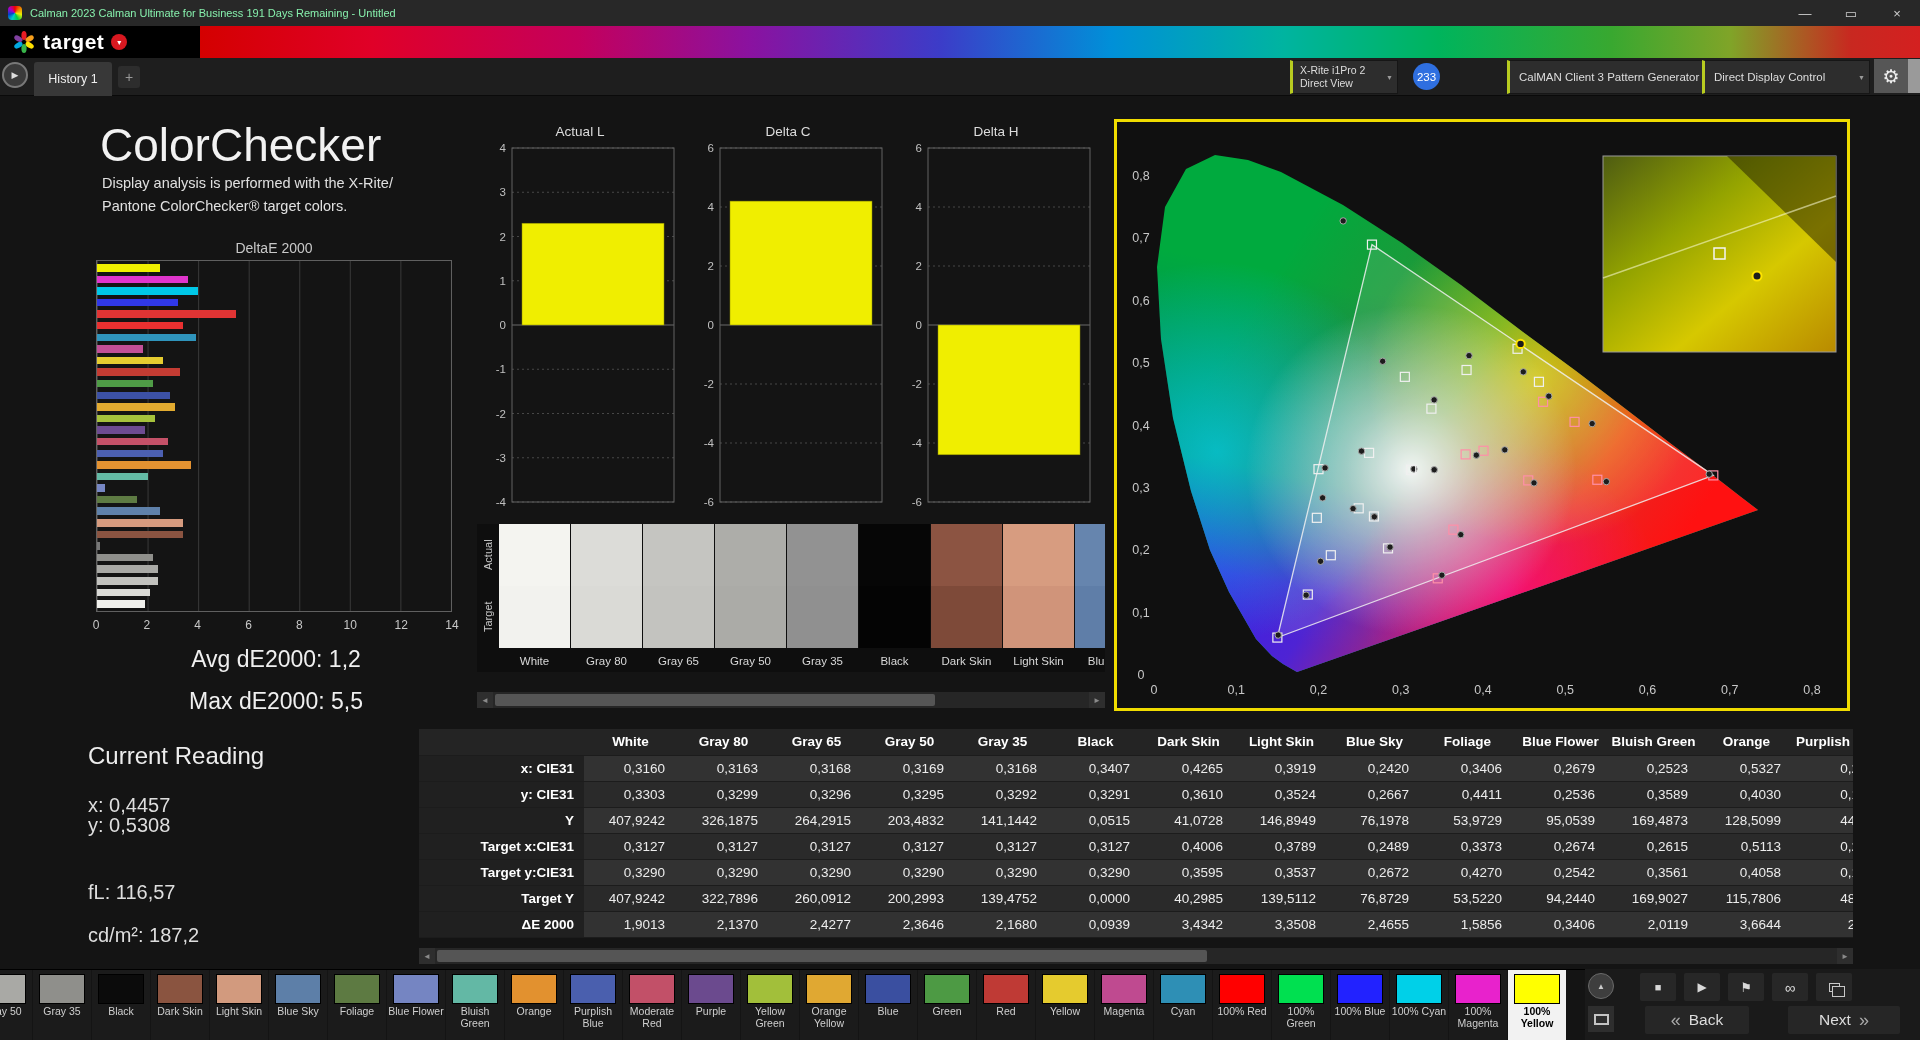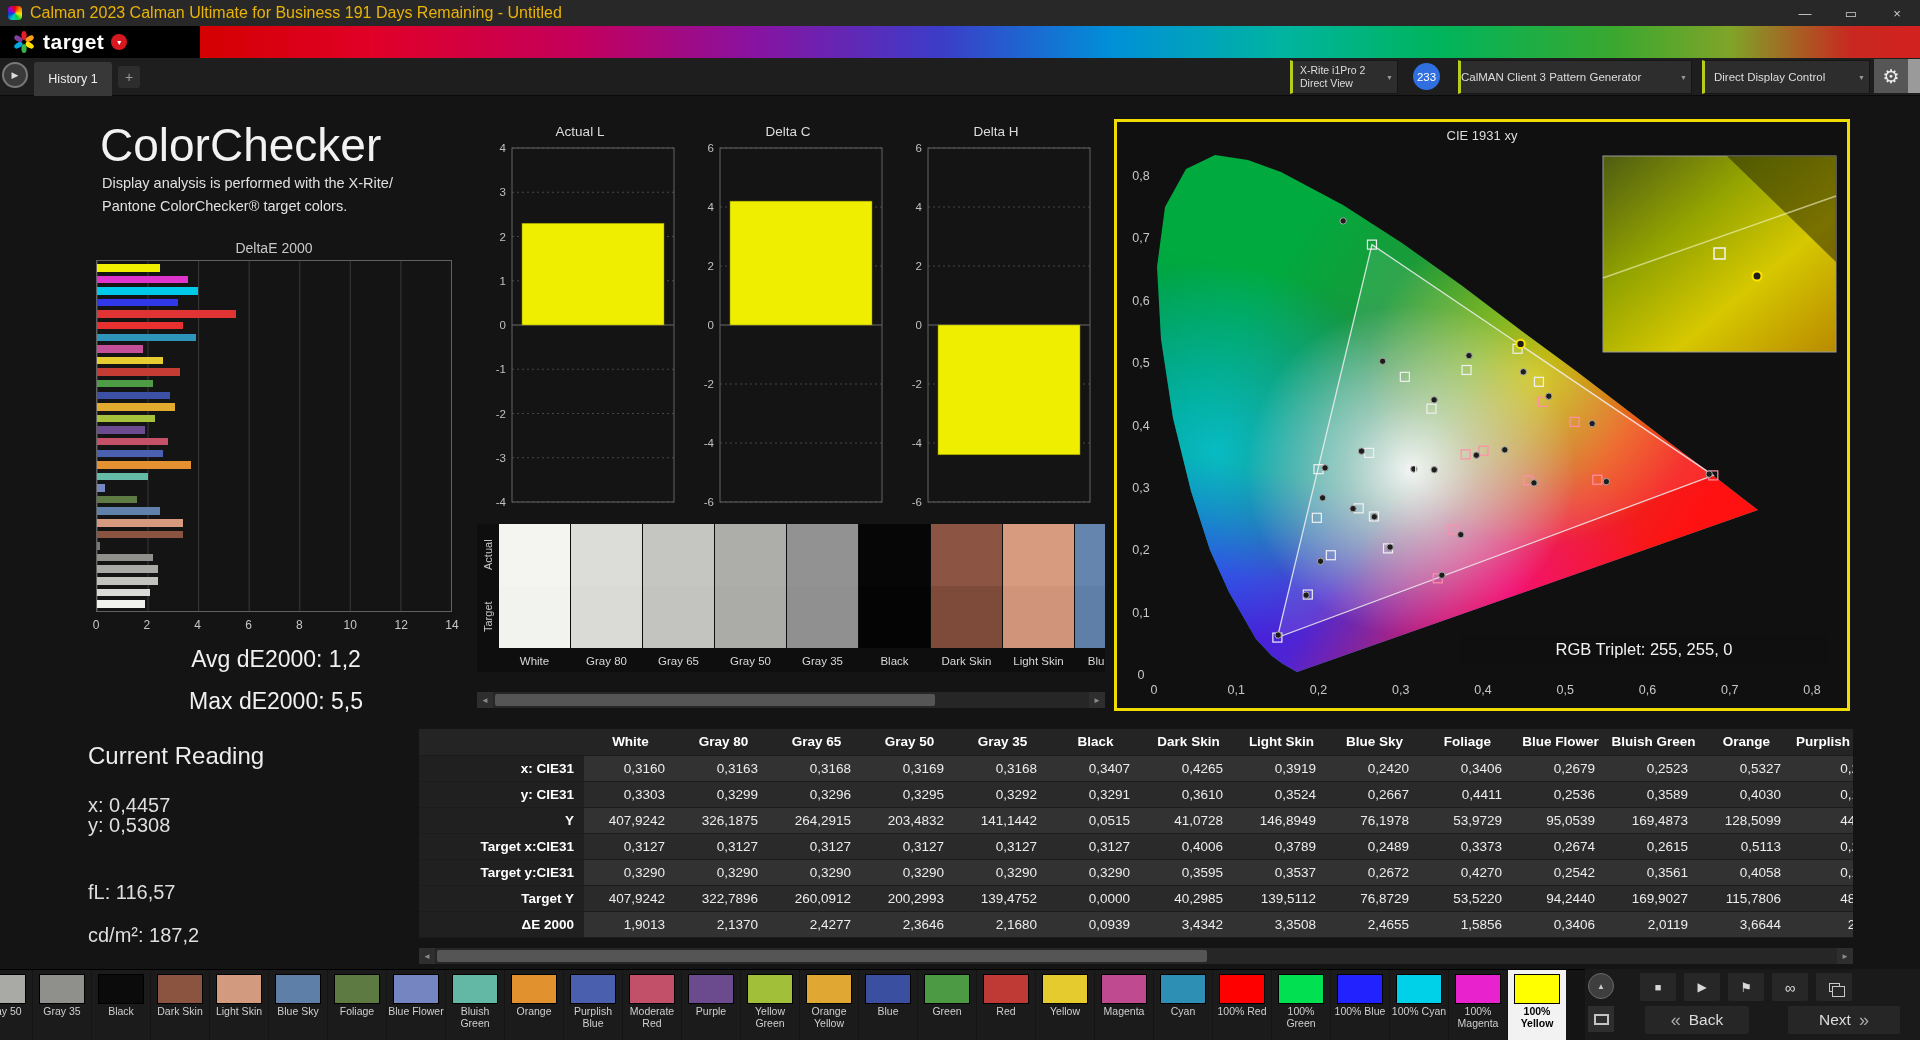--- a/index.html
+++ b/index.html
@@ -2,41 +2,41 @@
 <html><head>
 <meta charset="utf-8">
 <style>
   *{margin:0;padding:0;box-sizing:border-box}
   html,body{width:1920px;height:1040px;overflow:hidden}
   body{background:#141414;font-family:"Liberation Sans",sans-serif;color:#ddd;position:relative}
 
   
   #titlebar{position:absolute;left:0;top:0;width:1920px;height:26px;background:#282828;display:flex;align-items:center;padding-left:8px;gap:8px}
   #app-icon{width:14px;height:14px;border-radius:4px;background:conic-gradient(#e00,#e80,#ee0,#0c4,#0cc,#04c,#a0c,#e00)}
-  #title-text{font-size:16px;color:#eab308}
+  #title-text{font-size:11px;color:#86efac}
   #win-controls{margin-left:auto;display:flex;height:100%}
   .win-btn{width:46px;display:flex;align-items:center;justify-content:center;font-size:13px;color:#cfcfcf}
 
   
   #brandbar{position:absolute;left:0;top:26px;width:1920px;height:32px;background:#000}
   #rainbow{position:absolute;left:200px;top:0;right:0;height:32px;background:linear-gradient(90deg,#d40000 0%,#e00028 10%,#c4005c 22%,#8a12a0 32%,#3c3cc8 43%,#0090d8 53%,#00b4a0 63%,#00b45c 72%,#38a830 82%,#80a428 89%,#c82820 96%,#d42020 100%)}
   #logo{position:absolute;left:12px;top:4px;display:flex;align-items:center;gap:7px}
   #logo-text{font-size:21px;font-weight:bold;color:#fff;letter-spacing:.5px}
   #logo-dd{width:16px;height:16px;border-radius:50%;background:#d81820;color:#fff;font-size:8px;display:flex;align-items:center;justify-content:center}
 
   
   #tabbar{position:absolute;left:0;top:58px;width:1920px;height:38px;background:#1e1e1e;border-bottom:1px solid #0a0a0a}
   #nav-circle{position:absolute;left:2px;top:62px;width:26px;height:26px;border-radius:50%;background:#3a3a3a;border:2px solid #787878;color:#ddd;font-size:9px;display:flex;align-items:center;justify-content:center}
   #tab-history{position:absolute;left:34px;top:62px;width:78px;height:34px;background:#383838;border-radius:3px 3px 0 0;color:#eee;font-size:12.5px;display:flex;align-items:center;justify-content:center}
   #tab-add{position:absolute;left:118px;top:66px;width:22px;height:22px;background:#2d2d2d;border-radius:3px;color:#999;font-size:14px;display:flex;align-items:center;justify-content:center}
   .dd{position:absolute;top:60px;height:34px;background:#2d2d2d;border:1px solid #161616;border-left:3px solid #b8cc20;color:#ddd;display:flex;align-items:center}
   #dd-meter{left:1290px;width:108px;flex-direction:column;align-items:flex-start;justify-content:center;padding-left:7px;font-size:10.5px;line-height:13px}
   .dd-caret{position:absolute;right:4px;top:50%;transform:translateY(-50%);font-size:7px;color:#9a9a9a}
   #badge{position:absolute;left:1413px;top:63px;width:27px;height:27px;border-radius:50%;background:#2f6fe0;color:#fff;font-size:11.5px;display:flex;align-items:center;justify-content:center}
-  #dd-pattern{left:1458px;width:234px;font-size:11.5px;}
+  #dd-pattern{left:1507px;width:234px;font-size:11.5px;padding-left:9px}
   #dd-display{left:1702px;width:168px;font-size:11.5px;padding-left:9px}
   #gear-btn{position:absolute;left:1874px;top:59px;width:34px;height:34px;background:#565656;color:#eee;font-size:19px;display:flex;align-items:center;justify-content:center}
   #edge-btn{position:absolute;left:1908px;top:59px;width:12px;height:34px;background:#9a9a9a}
 
   
   #cc-title{position:absolute;left:100px;top:118px;font-size:46px;color:#f2f2f2}
   #cc-desc{position:absolute;left:102px;top:172px;font-size:14.5px;line-height:23px;color:#e0e0e0}
   #deltae-label{position:absolute;left:96px;top:240px;width:356px;text-align:center;font-size:14px;color:#c8c8c8}
   #deltae-chart{position:absolute;left:96px;top:260px;width:356px;height:352px;border:1px solid #606060;background-image:linear-gradient(90deg,#383838 1px,transparent 1px);background-size:calc(100%/7) 100%}
   #deltae-bars{width:100%;height:100%;display:flex;flex-direction:column;justify-content:space-between;padding:3px 0}
@@ -481,22 +481,20 @@
       <circle cx="226.175" cy="98.91000000000003" r="3.2" fill="#1d1d1d" stroke="#a8a8a8" stroke-width="1"></circle>
       <rect x="155.875" y="511.07500000000005" width="9" height="9" fill="none" stroke="#f0f0f0" stroke-width="1.2"></rect>
       <circle cx="161.1975" cy="513.08" r="3.2" fill="#1d1d1d" stroke="#a8a8a8" stroke-width="1"></circle>
       <rect x="197" y="342.6625" width="9" height="9" fill="none" stroke="#f0f0f0" stroke-width="1.2"></rect>
       <circle cx="208.07999999999998" cy="345.91499999999996" r="3.2" fill="#1d1d1d" stroke="#a8a8a8" stroke-width="1"></circle>
       <rect x="316.2625" y="451.81875" width="9" height="9" fill="none" stroke="#ff8fa8" stroke-width="1.2"></rect>
       <circle cx="324.875" cy="453.2" r="3.2" fill="#1d1d1d" stroke="#a8a8a8" stroke-width="1"></circle>
       <rect x="396.045" y="222.27875" width="9" height="9" fill="none" stroke="#f0f0f0" stroke-width="1.2"></rect>
       <circle cx="403.58824999999996" cy="221.91349999999994" r="4.2" fill="#1d1d1d" stroke="#ffe400" stroke-width="2"></circle>
     </svg>
-  <div id="cie-title">CIE 1931 xy</div>
-  <div id="rgb-band">RGB Triplet: 255, 255, 0</div>
 </div>
 
 <div id="table-wrap">
   <table id="data-table">
     <thead>
         <tr>
           <th class="corner"></th>
           <th>White</th>
           <th>Gray 80</th>
           <th>Gray 65</th>

